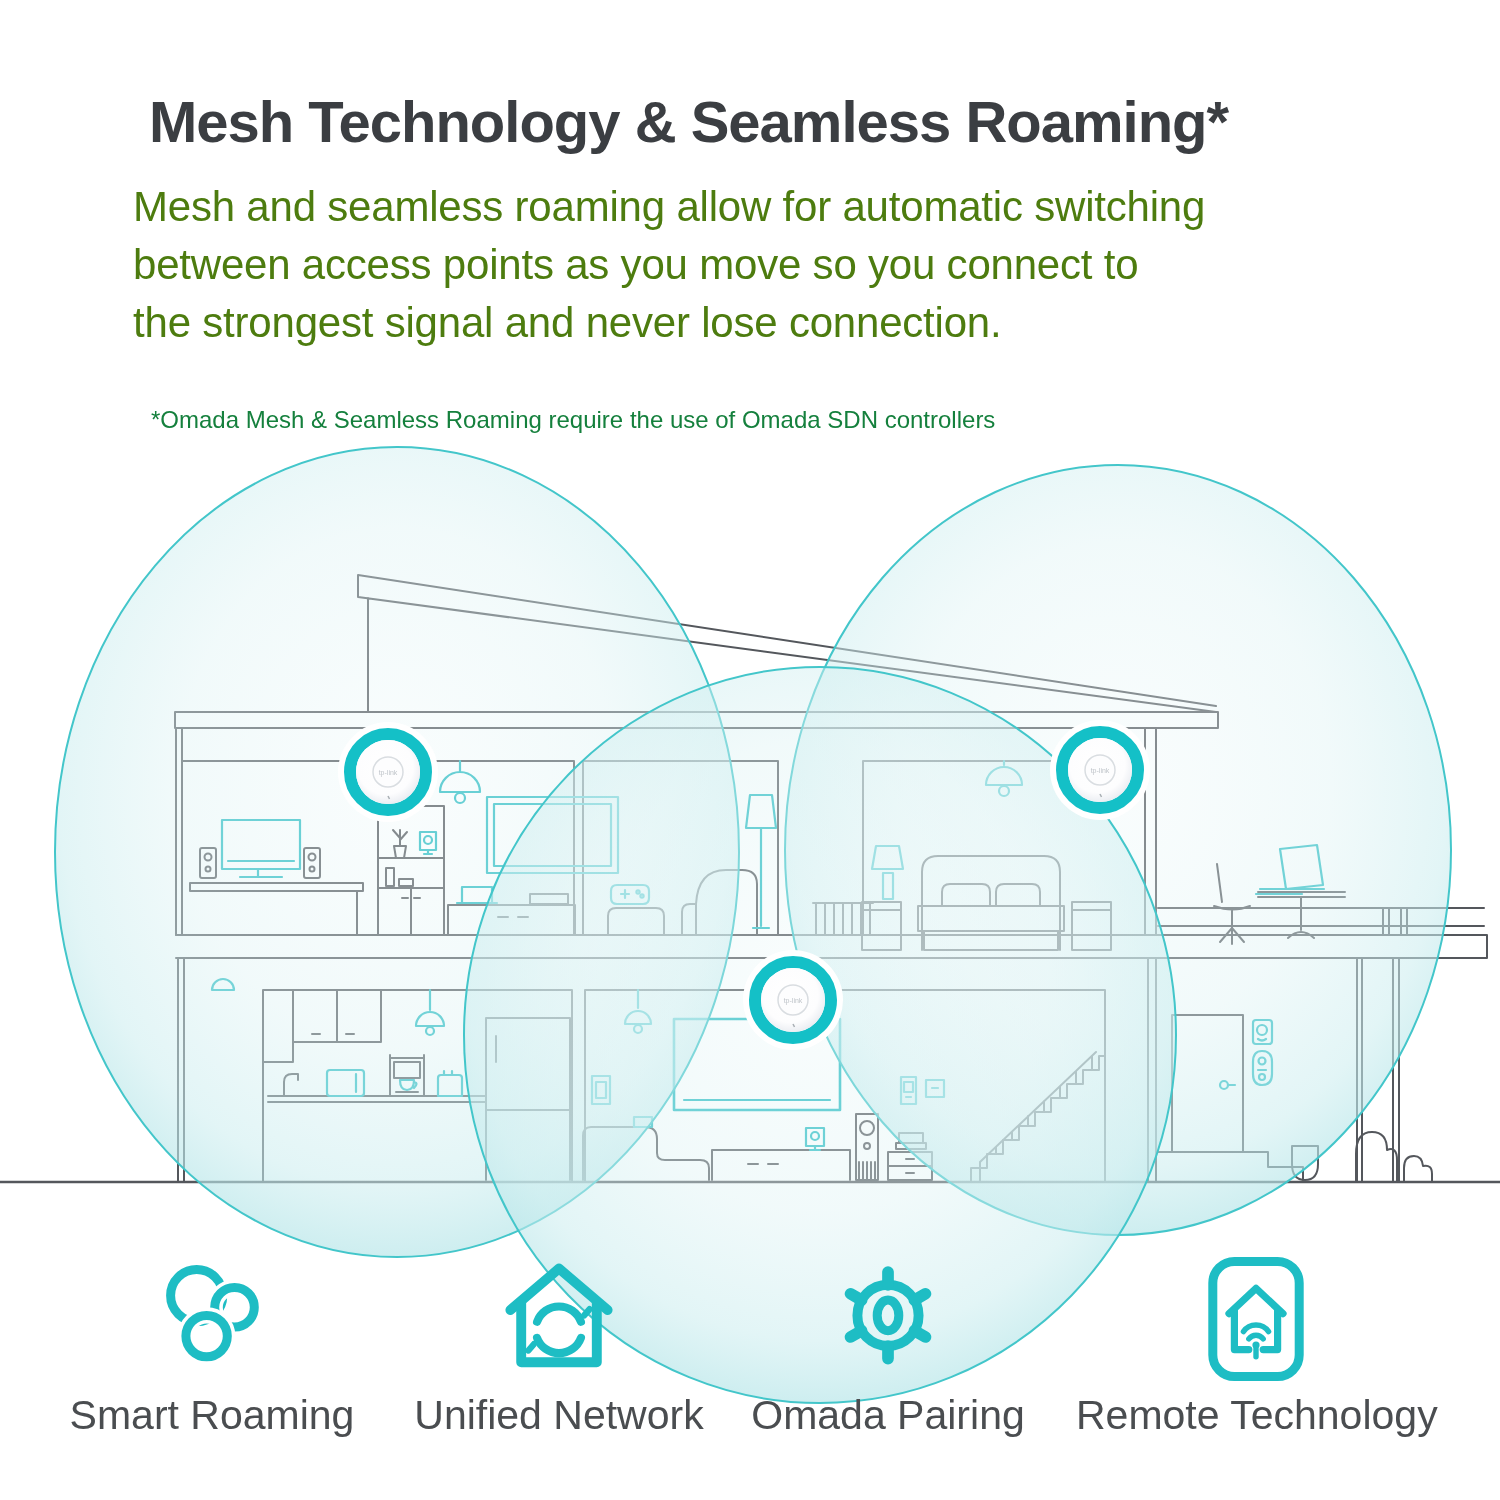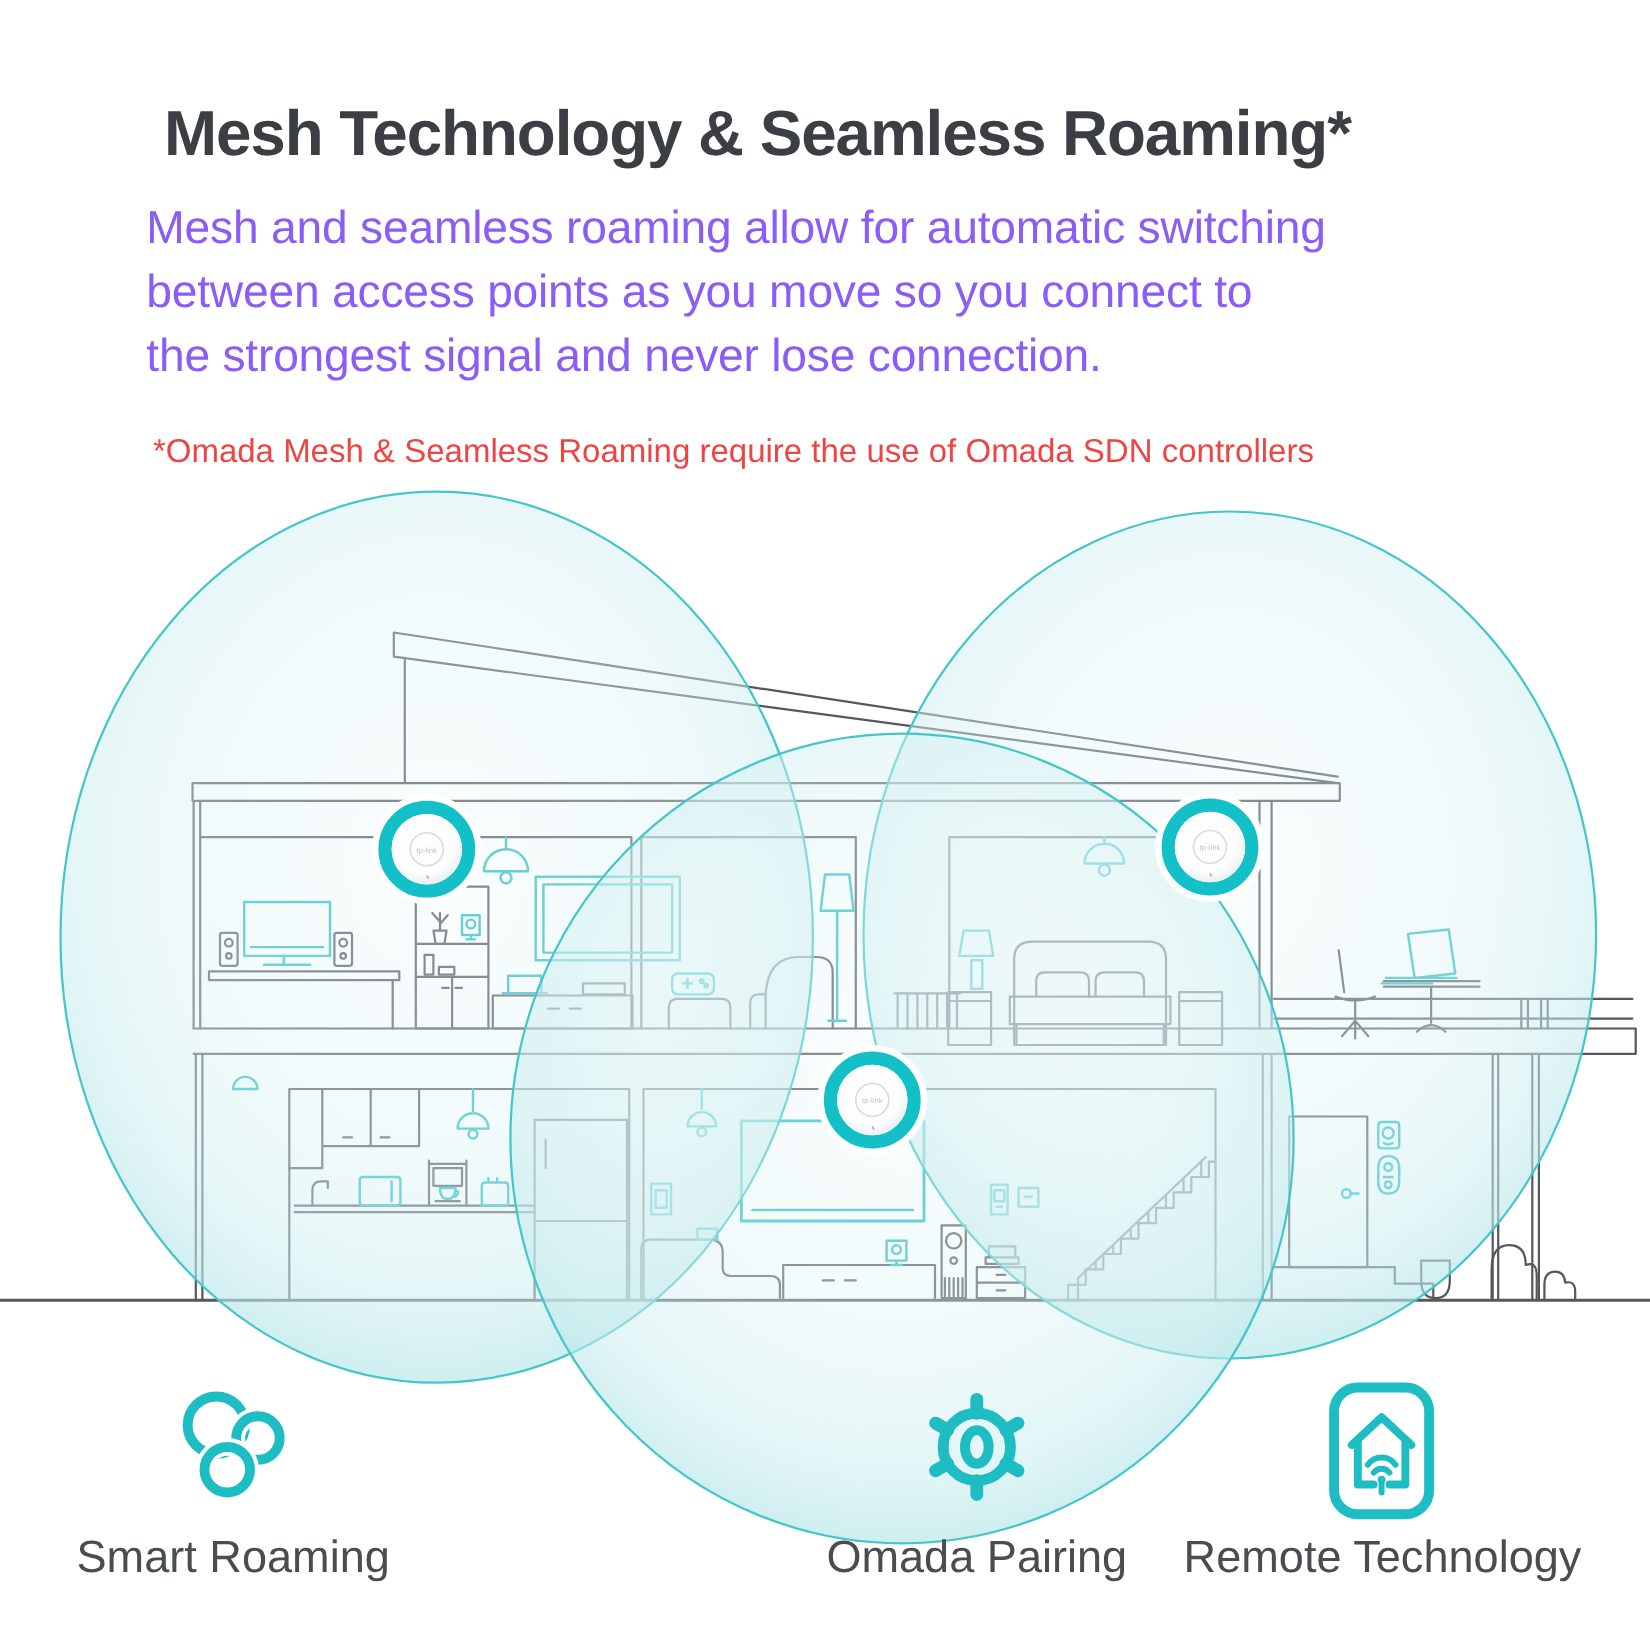--- a/index.html
+++ b/index.html
@@ -2,23 +2,23 @@
 <html><head>
 <meta charset="utf-8">
 <style>
   html,body{margin:0;padding:0;background:#ffffff;}
   .page{position:relative;width:1500px;height:1500px;background:#ffffff;overflow:hidden;
         font-family:"Liberation Sans",sans-serif;}
   .hdr{position:absolute;left:133px;top:0;z-index:2;width:1290px;}
   .title{margin:16px;position:absolute;left:0;top:72px;width:1290px;
          font-size:58px;font-weight:bold;letter-spacing:-1px;color:#3b3e42;white-space:nowrap;}
   .body-text{margin:0;position:absolute;left:0;top:178px;width:1290px;
-         font-size:42px;letter-spacing:-0.2px;color:#8b5cf6;line-height:58px;white-space:pre-line;}
-  .footnote{margin:6px;position:absolute;left:0;top:388px;width:1290px;
-         font-size:30px;color:#ef4444;}
+         font-size:42px;letter-spacing:-0.2px;color:#4d7c0f;line-height:58px;white-space:pre-line;}
+  .footnote{margin:18px;position:absolute;left:0;top:388px;width:1290px;
+         font-size:24px;color:#15803d;}
   .illus{position:absolute;left:0;top:0;z-index:1;}
   .features{position:absolute;left:0;top:0;width:1500px;height:1143px;z-index:2;pointer-events:none;}
   .feature{position:absolute;top:1256px;width:360px;transform:translateX(-50%);text-align:center;}
   .feature .ficon{display:block;margin:0 auto;}
   .flabel{margin-top:10px;font-size:41px;font-weight:500;color:#4a4d50;white-space:nowrap;}
   .f-smart{left:212px;}  .f-unified{left:559px;}  .f-pairing{left:888px;}  .f-remote{left:1256px;}
 </style>
 </head>
 <body>
 
@@ -241,20 +241,33 @@
           <circle cx="53" cy="44" r="29" stroke="#1ebdc4" stroke-width="10"></circle>
           <circle cx="95" cy="57" r="22" stroke="#ffffff" stroke-width="18"></circle>
           <circle cx="95" cy="57" r="22" stroke="#1ebdc4" stroke-width="10"></circle>
           <circle cx="64" cy="89" r="23" stroke="#ffffff" stroke-width="18"></circle>
           <circle cx="64" cy="89" r="23" stroke="#1ebdc4" stroke-width="10"></circle>
         </g>
       </svg>
       <div class="flabel">Smart Roaming</div>
     </div>
 
+    <div class="feature f-unified">
+      <svg class="ficon" width="126" height="126" viewBox="0 0 140 140">
+        <g fill="none" stroke="#1ebdc4" stroke-linecap="round" stroke-linejoin="round">
+          <path d="M16,60 L70,14 L124,60" stroke-width="11"></path>
+          <path d="M28,52 V118 H112 V52" stroke-width="11"></path>
+          <path d="M45.6,73.1 A26,26 0 0 1 94.4,73.1" stroke-width="9"></path>
+          <path d="M94.4,90.9 A26,26 0 0 1 45.6,90.9" stroke-width="9"></path>
+          <path d="M98,66 L104,59" stroke-width="7"></path>
+          <path d="M42,98 L36,105" stroke-width="7"></path>
+        </g>
+      </svg>
+      <div class="flabel">Unified Network</div>
+    </div>
 
     <div class="feature f-pairing">
       <svg class="ficon" width="126" height="126" viewBox="0 0 140 140">
         <g fill="none" stroke="#1ebdc4" stroke-linecap="round">
           <circle cx="70" cy="66" r="34" stroke-width="11"></circle>
           <path d="M70,32 V18 M99.4,49 L111.6,42 M99.4,83 L111.6,90 M70,100 V114 M40.6,83 L28.4,90 M40.6,49 L28.4,42" stroke-width="13"></path>
           <ellipse cx="70" cy="66" rx="12" ry="17" stroke-width="10"></ellipse>
         </g>
       </svg>
       <div class="flabel">Omada Pairing</div>

